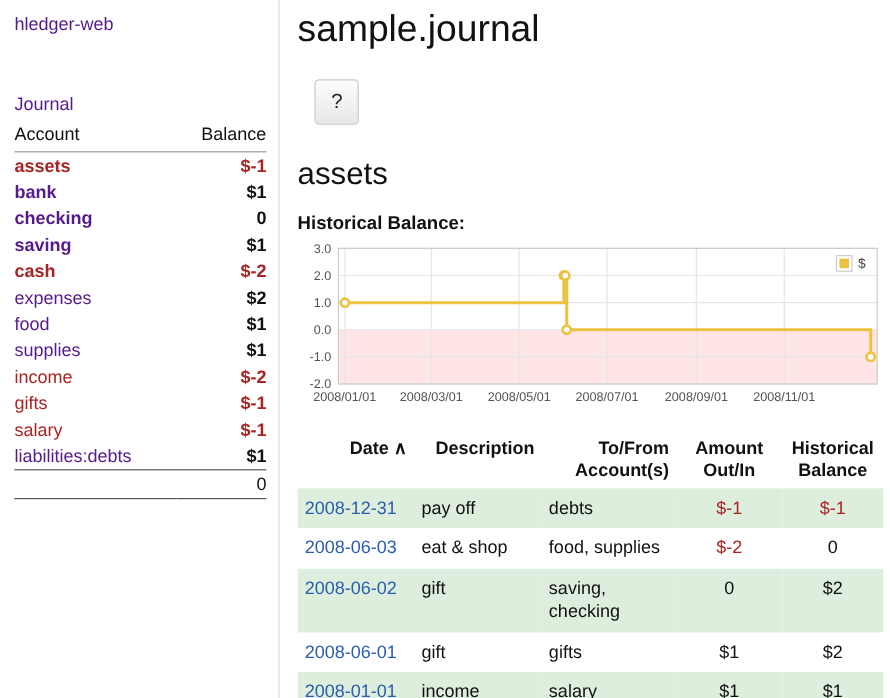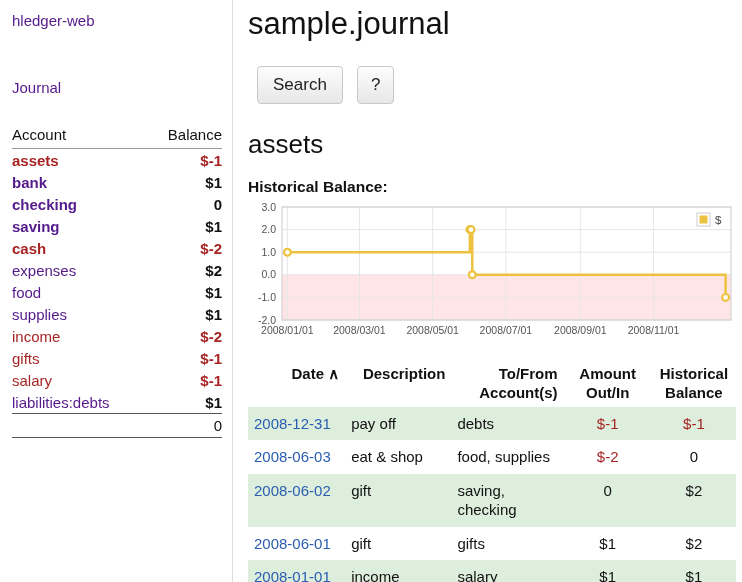--- a/index.html
+++ b/index.html
@@ -9,21 +9,21 @@
     color:#111;width:742px;height:582px;overflow:hidden;display:flex;
   }
   a{text-decoration:none;cursor:pointer}
   .purple{color:#551a8b}
   .neg{color:#a82424}
   .b{font-weight:700}
 
   
   .sidebar{width:233px;flex-shrink:0;border-right:1px solid #ddd;padding:12px 10px 0 12px}
   .brand{display:block;font-size:15px;margin-bottom:50px}
-  .nav-journal{display:block;font-size:15px;margin-bottom:28px}
+  .nav-journal{display:block;font-size:15px;margin-bottom:6px}
   .acct-table{width:100%;border-collapse:collapse;font-size:15px}
   .acct-table th{font-weight:400;text-align:left;border-bottom:1px solid #999;padding:2px 0 5px}
   .acct-table th.r,.acct-table td.r{text-align:right}
   .acct-table td{padding:2.5px 0;white-space:nowrap}
   .bal{font-weight:700}
   .d0{padding-left:3px}.d1{padding-left:17px}.d2{padding-left:31px}
   .total td{border-top:1px solid #555;border-bottom:1px solid #555;padding:3px 0;font-weight:400}
 
   
   .main{flex:1;padding:6px 6px 0 15px}
@@ -126,21 +126,20 @@
         <td class="r">0</td>
       </tr>
     </tfoot>
   </table>
 </div>
 
 <div class="main">
   <h1 class="page-title">sample.journal</h1>
 
   <div class="search-row">
-    <button class="btn">Search</button>
     <button class="btn help">?</button>
   </div>
 
   <h2 class="acct-heading">assets</h2>
 
   <div class="hist-label">Historical Balance:</div>
 
   <svg class="chart" width="487" height="142" viewBox="0 0 487 142" xmlns="http://www.w3.org/2000/svg">
       <rect x="34" y="5" width="449" height="113" fill="#ffffff"></rect>
       <rect x="34" y="72.8" width="449" height="45.2" fill="#ffe5e5"></rect>

